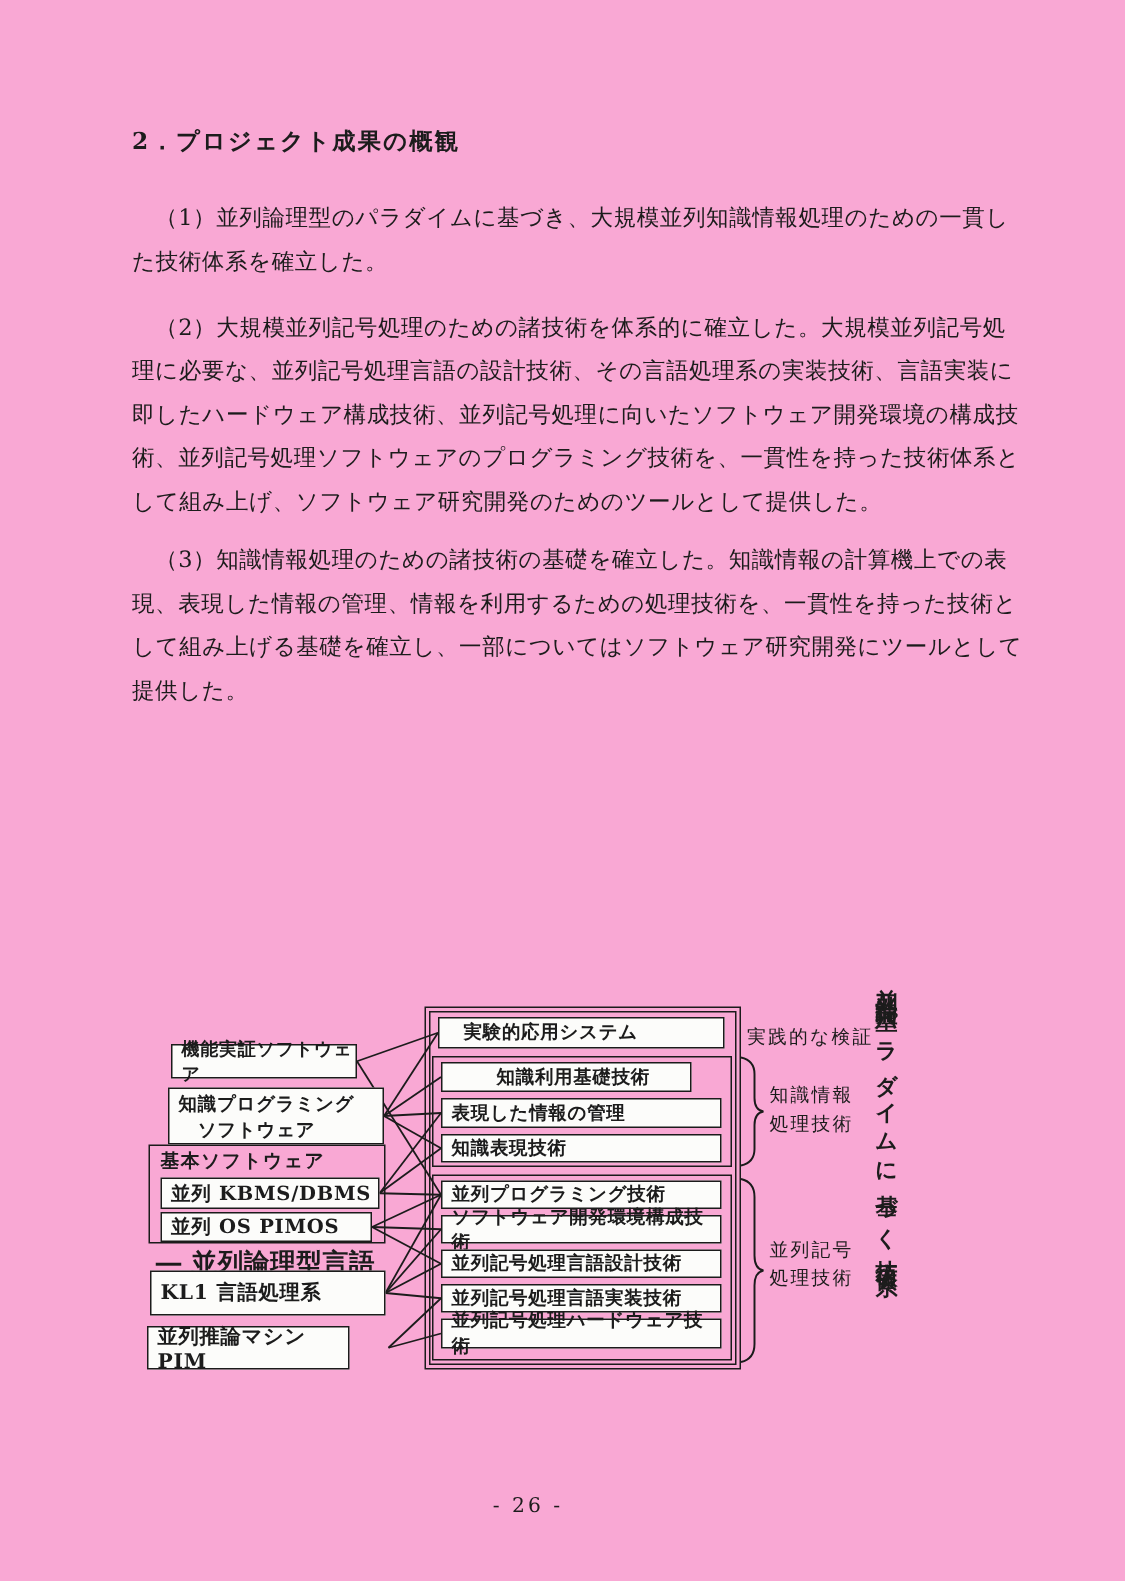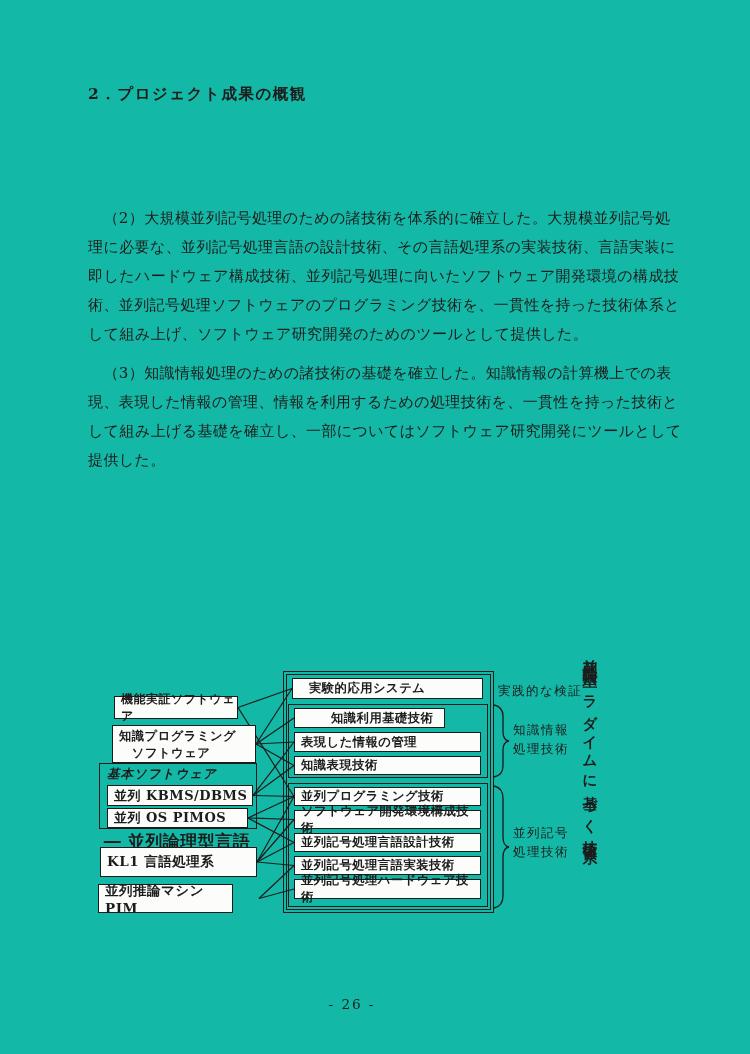--- a/index.html
+++ b/index.html
@@ -1,19 +1,19 @@
 <!DOCTYPE html>
 <html><head>
 <meta charset="utf-8">
 <style>
   html,body{margin:0;padding:0;background:#e8e8e6;}
   *{box-sizing:border-box;}
   #page{
     position:relative;width:750px;height:1054px;margin:0 auto;
-    background:#14b8a6;color:#1c1c1c;overflow:hidden;
+    background:#f9a8d4;color:#1c1c1c;overflow:hidden;
     font-family:"DejaVu Serif","Liberation Serif",serif;
   }
   .heading{
     position:absolute;left:88px;top:84px;
     font-size:15.5px;font-weight:bold;letter-spacing:1.5px;
   }
   .para{
     position:absolute;left:88px;width:604px;
     font-size:15px;line-height:29px;letter-spacing:0.4px;
     white-space:pre-line;
@@ -32,21 +32,21 @@
     border:1.8px solid #1b1b1b;background:#fcfcfa;
     font-weight:bold;display:flex;align-items:center;
     padding-left:6px;letter-spacing:0.5px;white-space:pre-line;
   }
   .grp{position:absolute;z-index:1;border:1.6px solid #1b1b1b;background:transparent;}
   .right-outer{position:absolute;z-index:1;border:1.5px solid #1b1b1b;}
   .right-outer::before{
     content:'';position:absolute;inset:2px;border:1px solid #1b1b1b;pointer-events:none;
   }
   .grp-label{
-    position:absolute;z-index:2;font-weight:bold;font-size:12.5px;letter-spacing:1px;font-style:italic;
+    position:absolute;z-index:2;font-weight:bold;font-size:12.5px;letter-spacing:1px;
   }
   .sep{
     position:absolute;z-index:2;font-weight:bold;font-size:17px;letter-spacing:0.5px;
     text-align:center;
   }
   .ann{
     position:absolute;z-index:2;font-weight:normal;font-size:12.5px;line-height:19px;
     letter-spacing:1.5px;white-space:pre-line;
   }
   .vert{
@@ -60,41 +60,43 @@
   #grp-basic{left:99px; top:763px;width:158px;height:66px;}
   #lb-basic {left:107px;top:766px;font-size:12.5px;}
   #bx-kbms  {left:107px;top:785px;width:146px;height:21px;font-size:13px;}
   #bx-pimos {left:107px;top:808px;width:141px;height:20px;font-size:13px;}
   #sep-kl1  {left:88px; top:830px;width:178px;}
   #bx-kl1   {left:100px;top:847px;width:157px;height:30px;font-size:13.5px;}
   #bx-pim   {left:98px; top:884px;width:135px;height:29px;font-size:13.5px;}
   #right-outer{left:283px;top:671px;width:211px;height:242px;}
   #bx-app   {left:292px;top:678px;width:191px;height:21px;font-size:12.3px;padding-left:16px;}
   #grp-k    {left:288px;top:704px;width:200px;height:74px;}
-  #bx-kuse  {left:294px;top:708px;width:151px;height:20px;font-size:12.3px;padding-left:36px;}
+  #bx-kuse  {left:294px;top:708px;width:167px;height:20px;font-size:12.3px;padding-left:36px;}
   #bx-kmgmt {left:294px;top:732px;width:187px;height:20px;font-size:12.3px;}
   #bx-krepr {left:294px;top:756px;width:187px;height:19px;font-size:12.3px;}
   #grp-s    {left:288px;top:783px;width:200px;height:124px;}
   #bx-parprog{left:294px;top:787px;width:187px;height:19px;font-size:12.3px;}
   #bx-swenv {left:294px;top:810px;width:187px;height:19px;font-size:12.3px;}
   #bx-langdes{left:294px;top:833px;width:187px;height:19px;font-size:12.3px;}
   #bx-langimp{left:294px;top:856px;width:187px;height:19px;font-size:12.3px;}
   #bx-hw    {left:294px;top:879px;width:187px;height:20px;font-size:12.3px;}
   #ann-practical{left:498px;top:681px;}
   #ann-knowledge{left:513px;top:720px;}
   #ann-symbol{left:513px;top:823px;}
   #vertical-axis{left:580px;top:647px;height:292px;}
 </style>
 </head>
 <body>
 
 <div id="page">
 
   <div class="heading">2．プロジェクト成果の概観</div>
 
+  <div class="para" id="p1">　（1）並列論理型のパラダイムに基づき、大規模並列知識情報処理のための一貫し
+た技術体系を確立した。</div>
   <div class="para" id="p2">　（2）大規模並列記号処理のための諸技術を体系的に確立した。大規模並列記号処
 理に必要な、並列記号処理言語の設計技術、その言語処理系の実装技術、言語実装に
 即したハードウェア構成技術、並列記号処理に向いたソフトウェア開発環境の構成技
 術、並列記号処理ソフトウェアのプログラミング技術を、一貫性を持った技術体系と
 して組み上げ、ソフトウェア研究開発のためのツールとして提供した。</div>
   <div class="para" id="p3">　（3）知識情報処理のための諸技術の基礎を確立した。知識情報の計算機上での表
 現、表現した情報の管理、情報を利用するための処理技術を、一貫性を持った技術と
 して組み上げる基礎を確立し、一部についてはソフトウェア研究開発にツールとして
 提供した。</div>
 

